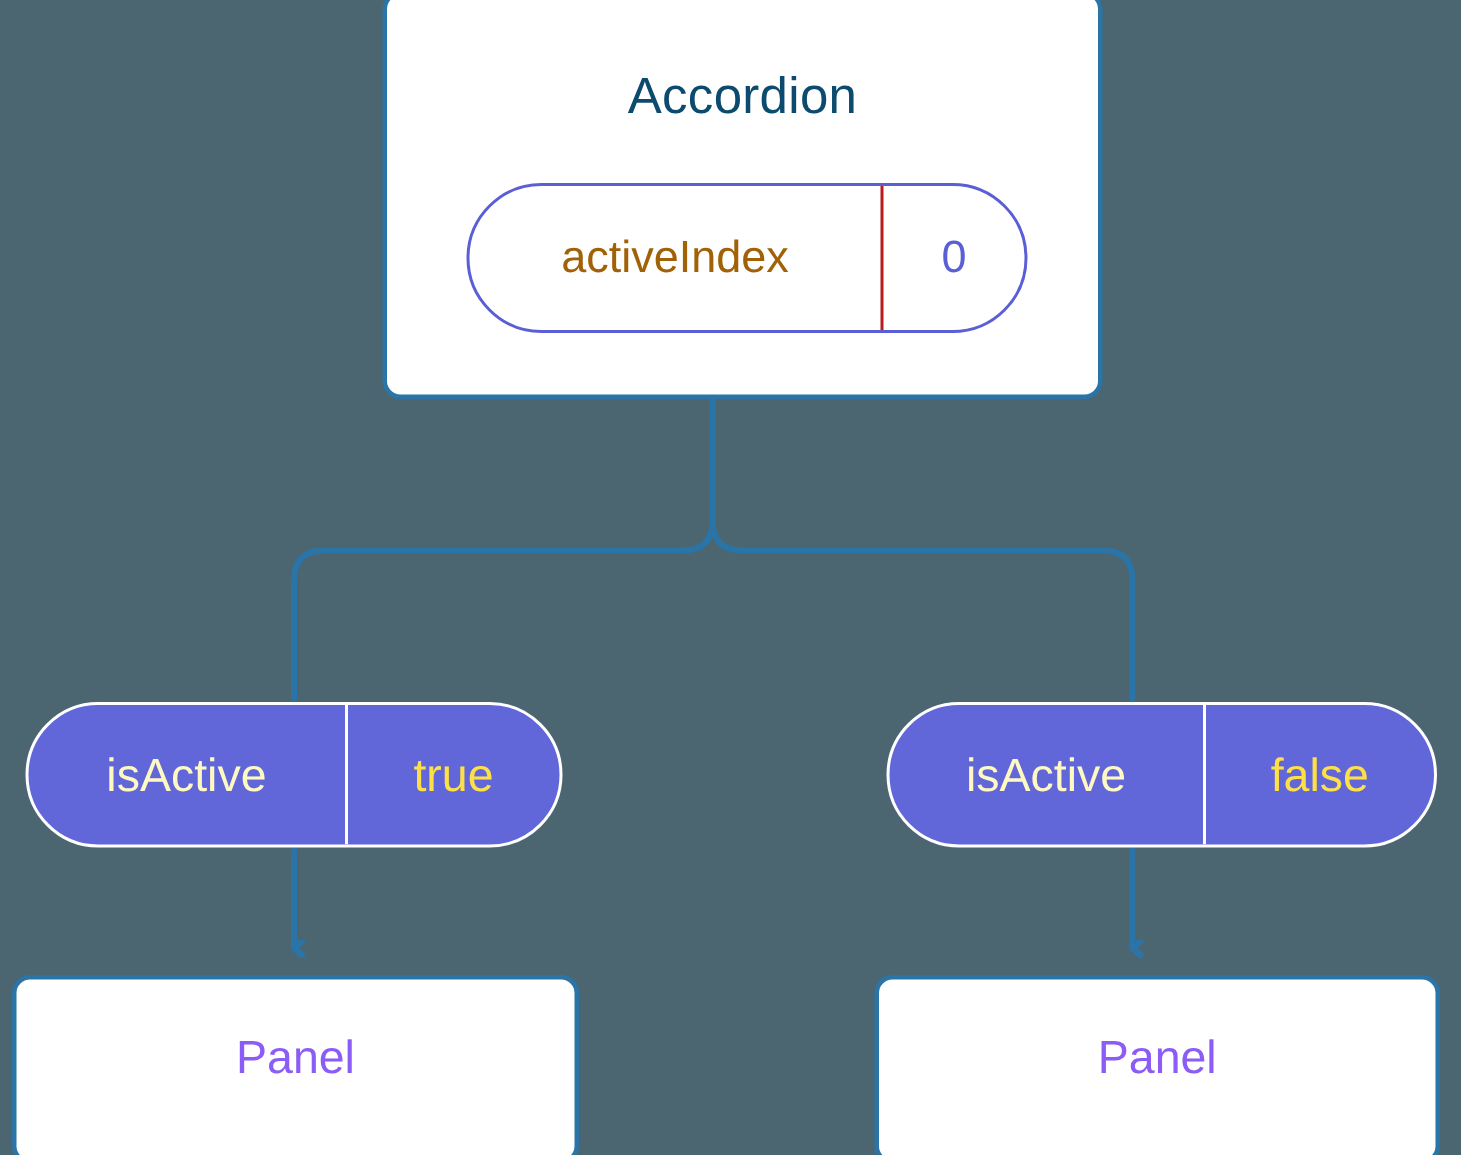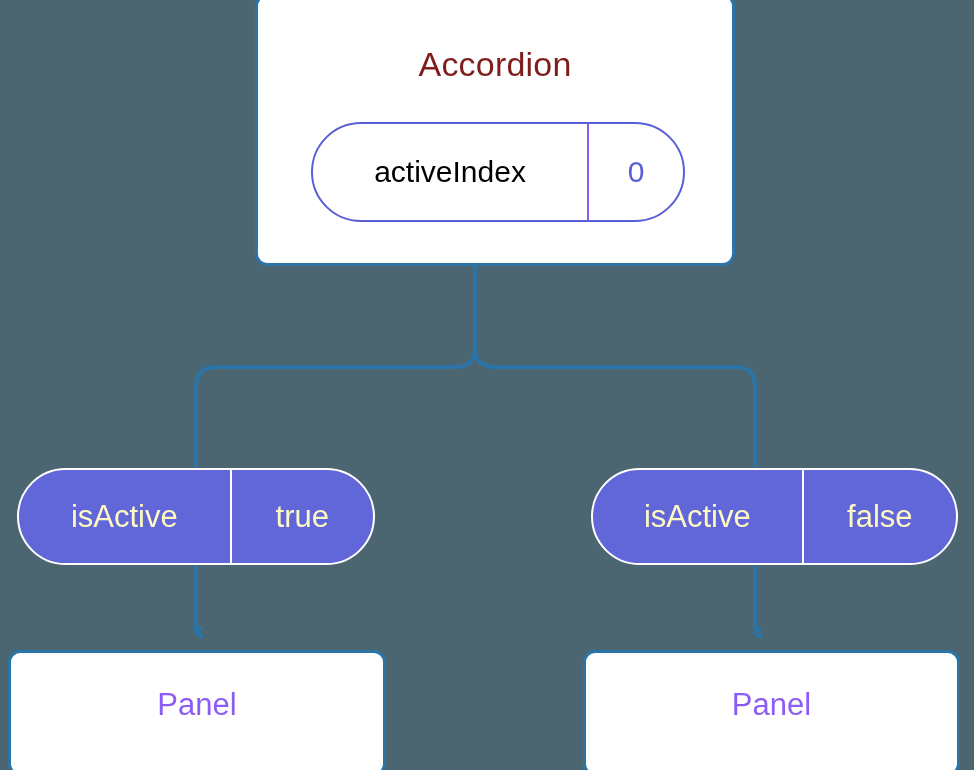--- a/index.html
+++ b/index.html
@@ -44,21 +44,21 @@
     height: 272px;
     border-top-left-radius: 12px;
     border-top-right-radius: 12px;
   }
   .component-title {
     position: absolute;
     left: 0;
     right: 0;
     top: 48px;
     text-align: center;
-    color: #7f1d1d;
+    color: #0c4a6e;
     font-size: 34px;
     letter-spacing: 0.2px;
   }
 
   
   .state-pill {
     position: absolute;
     display: flex;
     align-items: stretch;
     box-sizing: border-box;
@@ -72,37 +72,37 @@
     justify-content: center;
     box-sizing: border-box;
     white-space: nowrap;
   }
 
   .pill-outline {
     border: 2px solid #5b5fd6;
     background: transparent;
   }
   .pill-outline .pill-key {
-    color: #000000;
-    border-right: 2px solid #8b5cf6;
+    color: #a16207;
+    border-right: 2px solid #b91c1c;
   }
   .pill-outline .pill-val {
     color: #5b5fd6;
   }
 
   .pill-filled {
     background: #6166d9;
     border: 2px solid #ffffff;
   }
   .pill-filled .pill-key {
     color: #fef9c3;
     border-right: 2px solid #ffffff;
   }
   .pill-filled .pill-val {
-    color: #fef9c3;
+    color: #fde047;
   }
 
   #accordion-state {
     left: 53px;
     top: 125px;
     width: 374px;
     height: 100px;
     font-size: 30px;
   }
   #accordion-state .pill-key { width: 279px; }

